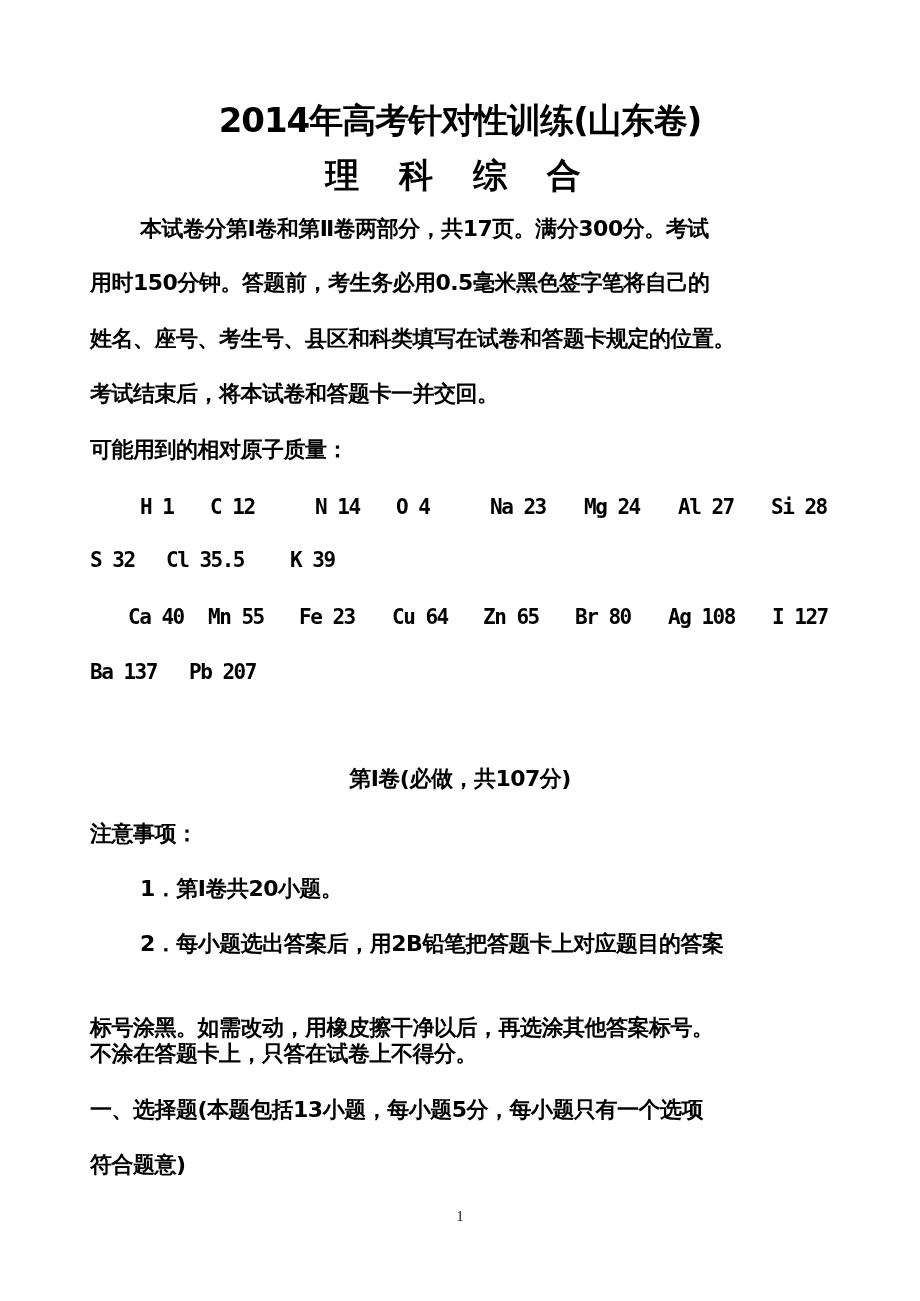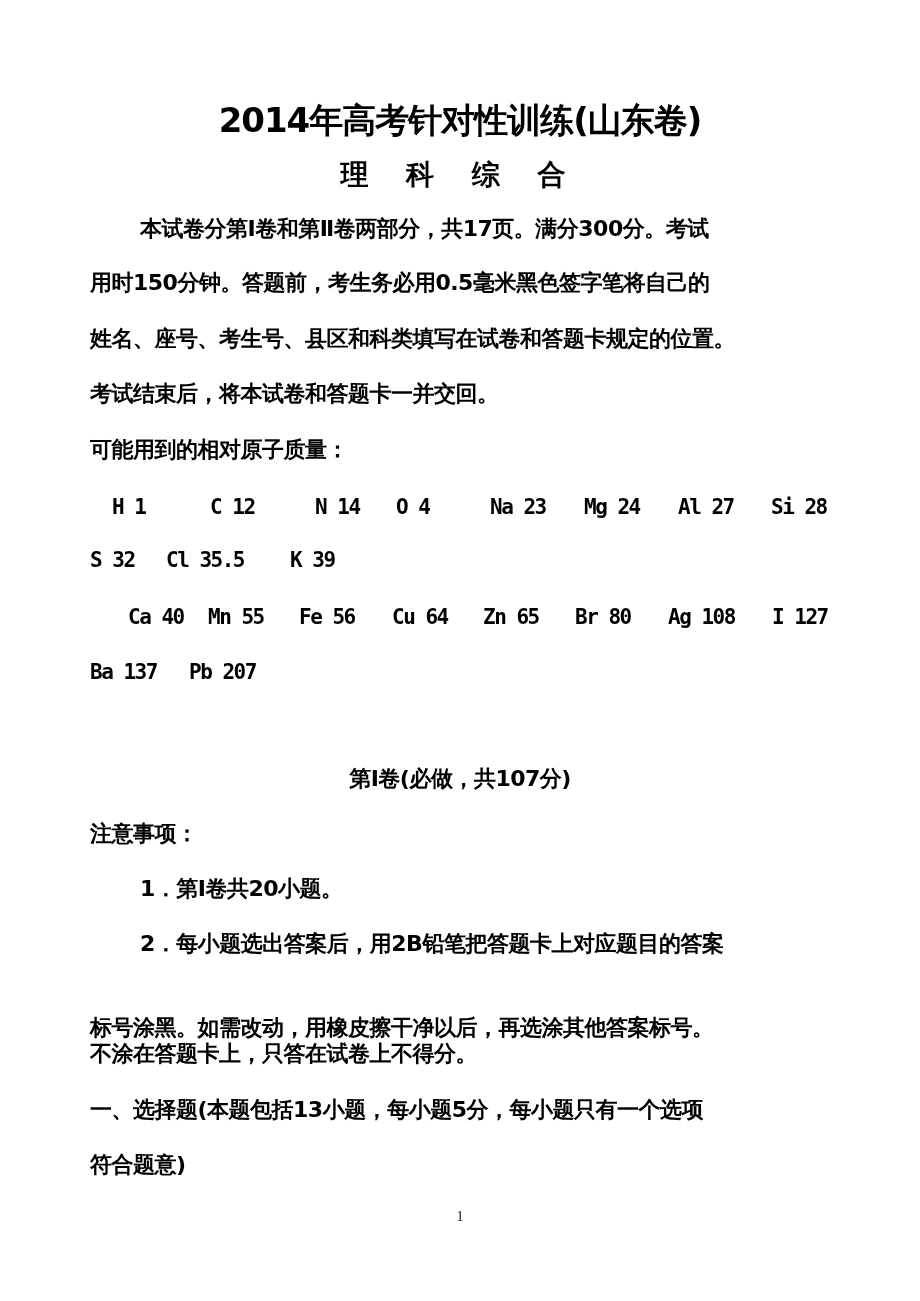--- a/index.html
+++ b/index.html
@@ -1,20 +1,20 @@
 <!DOCTYPE html>
 <html><head>
 <meta charset="utf-8">
 <style>
   html, body { margin: 0; padding: 0; background: #ffffff; }
   body { width: 920px; height: 1301px; position: relative; overflow: hidden;
          font-family: "DejaVu Sans", "Liberation Sans", sans-serif; color: #000; }
   .line { position: absolute; white-space: nowrap; font-weight: bold; font-size: 22px; line-height: 26px; letter-spacing: -0.5px; }
   .title { font-size: 34px; line-height: 40px; left: 0; width: 920px; text-align: center; letter-spacing: -1px; }
-  .subtitle { font-size: 28px; line-height: 40px; left: 0; width: 920px; text-align: center; letter-spacing: 14px; }
+  .subtitle { font-size: 34px; line-height: 40px; left: 0; width: 920px; text-align: center; letter-spacing: 14px; }
   .center { left: 0; width: 920px; text-align: center; }
   .mono { font-family: "DejaVu Sans Mono", "Liberation Mono", monospace; font-size: 21px; letter-spacing: -1.5px; }
   .elem { position: absolute; white-space: nowrap; }
   .page-num { position: absolute; left: 0; width: 920px; text-align: center; font-family: "Liberation Serif", "DejaVu Serif", serif; font-size: 15px; font-weight: normal; color: #222; }
 </style>
 </head>
 <body>
 
 <div>
 
@@ -22,40 +22,40 @@
   <div class="line subtitle" style="top:155px;">理 科 综 合</div>
 
   <div class="line" style="top:216px; left:140px;">本试卷分第Ⅰ卷和第Ⅱ卷两部分，共17页。满分300分。考试</div>
   <div class="line" style="top:270px; left:90px;">用时150分钟。答题前，考生务必用0.5毫米黑色签字笔将自己的</div>
   <div class="line" style="top:326px; left:90px;">姓名、座号、考生号、县区和科类填写在试卷和答题卡规定的位置。</div>
   <div class="line" style="top:381px; left:90px;">考试结束后，将本试卷和答题卡一并交回。</div>
 
   <div class="line" style="top:437px; left:90px;font-family:Liberation Serif, serif;">可能用到的相对原子质量：</div>
 
   <div class="line mono" style="top:494px; left:0;">
-    <span class="elem" style="left:112px;">H 1</span>
+    <span class="elem" style="left:140px;">H 1</span>
     <span class="elem" style="left:210px;">C 12</span>
     <span class="elem" style="left:315px;">N 14</span>
     <span class="elem" style="left:396px;">O 4</span>
     <span class="elem" style="left:490px;">Na 23</span>
     <span class="elem" style="left:584px;text-align:right;">Mg 24</span>
     <span class="elem" style="left:678px;">Al 27</span>
     <span class="elem" style="left:771px;">Si 28</span>
   </div>
 
   <div class="line mono" style="top:547px; left:0;">
     <span class="elem" style="left:90px;">S 32</span>
     <span class="elem" style="left:166px;">Cl 35.5</span>
     <span class="elem" style="left:290px;">K 39</span>
   </div>
 
   <div class="line mono" style="top:604px; left:0;">
     <span class="elem" style="left:128px;">Ca 40</span>
     <span class="elem" style="left:208px;">Mn 55</span>
-    <span class="elem" style="left:299px;">Fe 56</span>
+    <span class="elem" style="left:299px;">Fe 23</span>
     <span class="elem" style="left:392px;">Cu 64</span>
     <span class="elem" style="left:483px;">Zn 65</span>
     <span class="elem" style="left:575px;">Br 80</span>
     <span class="elem" style="left:668px;">Ag 108</span>
     <span class="elem" style="left:772px;">I 127</span>
   </div>
 
   <div class="line mono" style="top:659px; left:0;">
     <span class="elem" style="left:90px;">Ba 137</span>
     <span class="elem" style="left:189px;">Pb 207</span>

